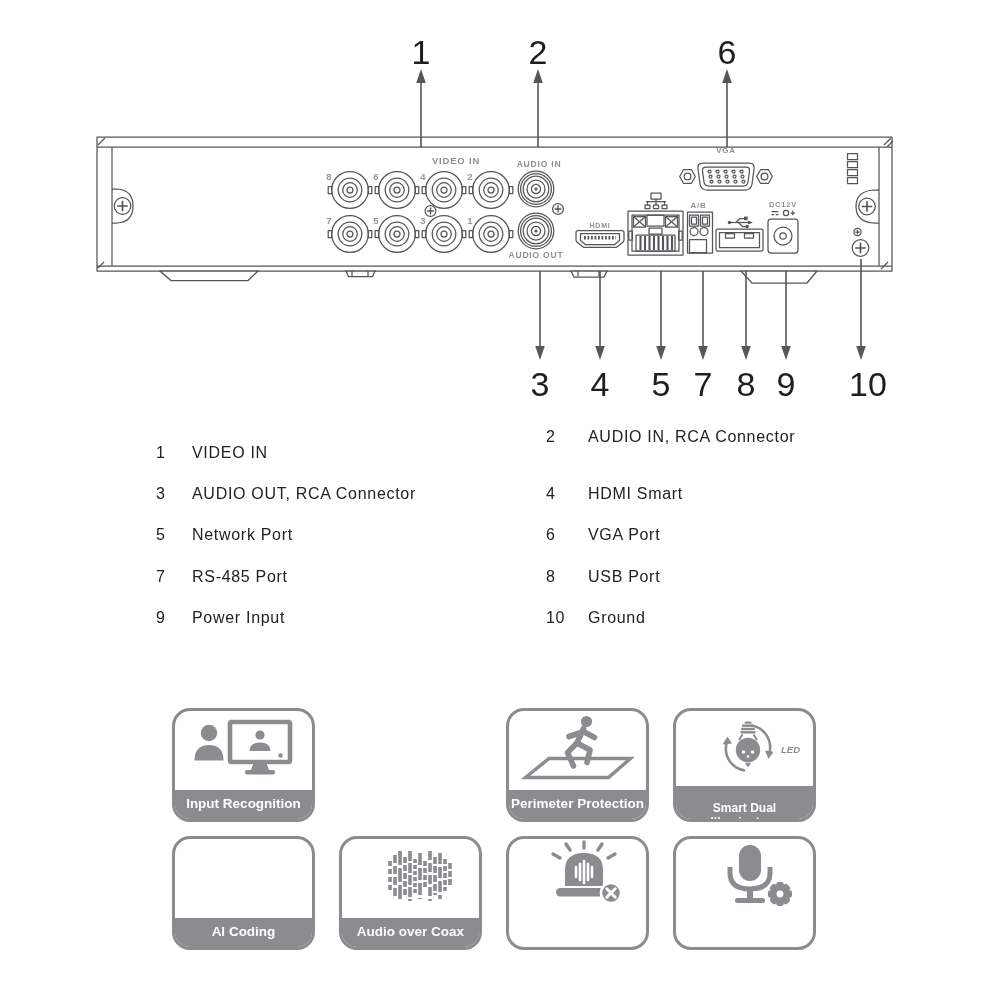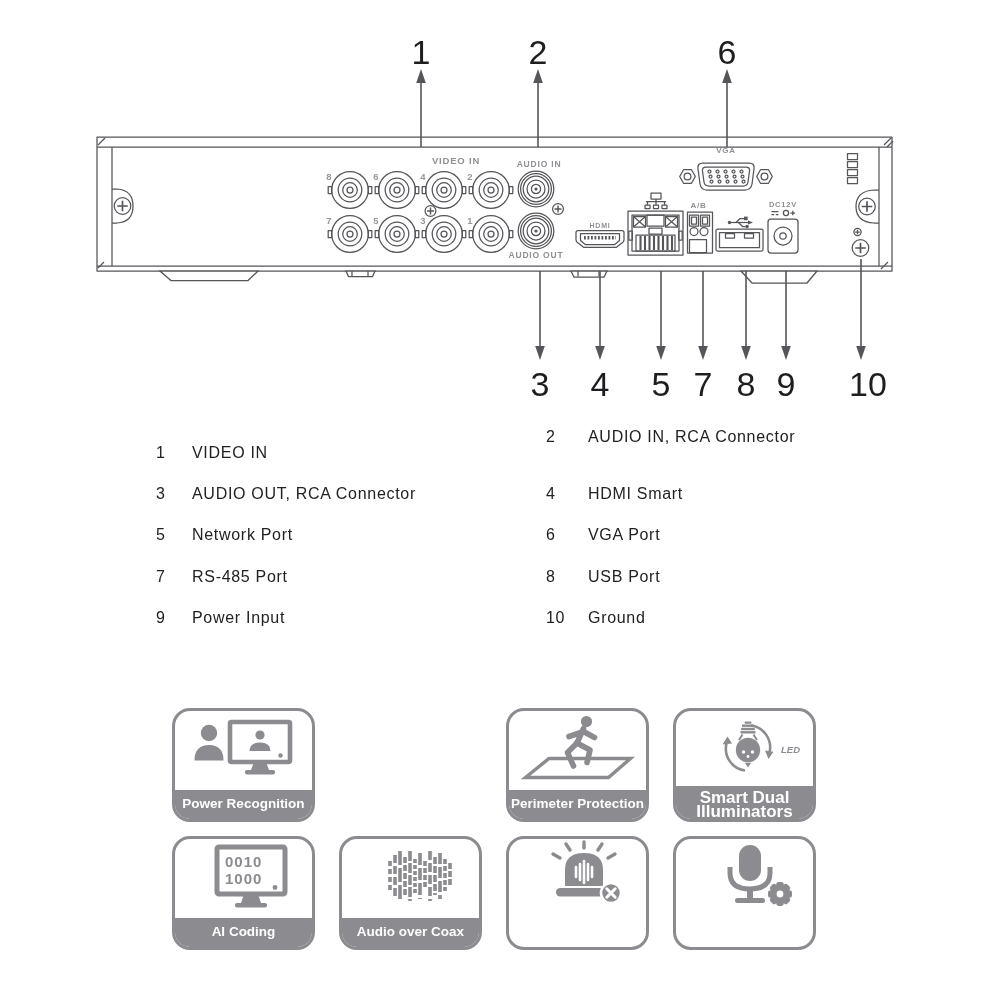--- a/index.html
+++ b/index.html
@@ -22,21 +22,21 @@
   .lrow.rcol{left:546px}.lrow.rcol .lnum{width:42px}
   
   .tile{position:absolute;width:143px;height:114px;background:#fff;border:3.4px solid #8b8b90;
         border-radius:18px;box-sizing:border-box;overflow:hidden}
   .icon-wrap{position:absolute;left:0;right:0;top:0;display:flex;align-items:flex-start;justify-content:center}
   .tile.one .icon-wrap{bottom:29px}
   .tile.two .icon-wrap{bottom:33px}
   .band{position:absolute;left:0;right:0;bottom:0;background:#8b8b90;color:#fff;
         text-align:center;font-weight:bold}
   .tile.one .band{height:29px;font-size:13.5px;line-height:28px}
-  .tile.two .band{height:33px;font-size:17px;line-height:13.5px;padding-top:5px;box-sizing:border-box}
+  .tile.two .band{height:33px;font-size:12px;line-height:13.5px;padding-top:16px;box-sizing:border-box}
   .tico{fill:#8b8b90;stroke:none}
   .tstk{fill:none;stroke:#8b8b90}
 </style>
 </head>
 <body>
 
 <div class="page">
 
   <svg class="diagram" width="1000" height="420" viewBox="0 0 1000 420">
     <defs>
@@ -321,21 +321,21 @@
         <circle class="tico" cx="34" cy="22" r="8.2"></circle>
         <path class="tico" d="M19.5,49.5 Q19.5,34 34,34 Q48.5,34 48.5,49.5 Z"></path>
         <rect class="tstk" x="55" y="11" width="60" height="40" rx="1.5" stroke-width="4.6"></rect>
         <circle class="tico" cx="85" cy="24" r="4.6"></circle>
         <path class="tico" d="M74.5,40 Q74.5,31.5 85,31.5 Q95.5,31.5 95.5,40 Z"></path>
         <circle class="tico" cx="105.5" cy="44.5" r="2.2"></circle>
         <polygon class="tico" points="79,51 91,51 94,59 76,59"></polygon>
         <rect class="tico" x="70" y="59" width="30" height="4.6" rx="2"></rect>
       </svg>
     </div>
-    <div class="band"><span>Power Recognition</span></div>
+    <div class="band"><span>Input Recognition</span></div>
   </div>
 
 
   <div class="tile one" style="left:506px;top:708px">
     <div class="icon-wrap">
       <svg width="137" height="72" viewBox="0 0 137 72">
         <polygon class="tstk" points="40,47.5 121.5,47.5 99.5,66.5 16.5,66.5" stroke-width="3.4"></polygon>
         <circle class="tico" cx="77.5" cy="10.5" r="5.6"></circle>
         <g class="tstk" stroke-width="5.6" stroke-linecap="round" stroke-linejoin="round">
           <path d="M74.5,17.5 L68,32"></path>
@@ -369,30 +369,20 @@
         <text x="105" y="42" font-size="9.5" font-style="italic" font-weight="bold" fill="#8b8b90">LED</text>
       </svg>
     </div>
     <div class="band">
       <div>Smart Dual</div>
         <div>Illuminators</div>
     </div>
   </div>
 
   <div class="tile one" style="left:172px;top:836px">
-    <div class="icon-wrap">
-      <svg width="137" height="72" viewBox="0 0 137 72">
-        <rect class="tstk" x="42" y="8" width="68" height="47" rx="2" stroke-width="5"></rect>
-        <text x="50" y="28" font-size="15" font-weight="bold" letter-spacing="1" fill="#8b8b90">0010</text>
-        <text x="50" y="45" font-size="15" font-weight="bold" letter-spacing="1" fill="#8b8b90">1000</text>
-        <circle class="tico" cx="100" cy="48.5" r="2.4"></circle>
-        <polygon class="tico" points="69,55 83,55 86,64 66,64"></polygon>
-        <rect class="tico" x="60" y="64" width="32" height="4.5" rx="2"></rect>
-      </svg>
-    </div>
     <div class="band"><span>AI Coding</span></div>
   </div>
 
   <div class="tile one" style="left:339px;top:836px">
     <div class="icon-wrap">
       <svg width="137" height="72" viewBox="0 0 137 72">
         <g stroke="#8b8b90" stroke-width="3.6" fill="none">
           <line x1="48" y1="22" x2="48" y2="52" stroke-dasharray="5,3"></line>
           <line x1="53" y1="16" x2="53" y2="58" stroke-dasharray="8,3"></line>
           <line x1="58" y1="12" x2="58" y2="62" stroke-dasharray="14,3"></line>

